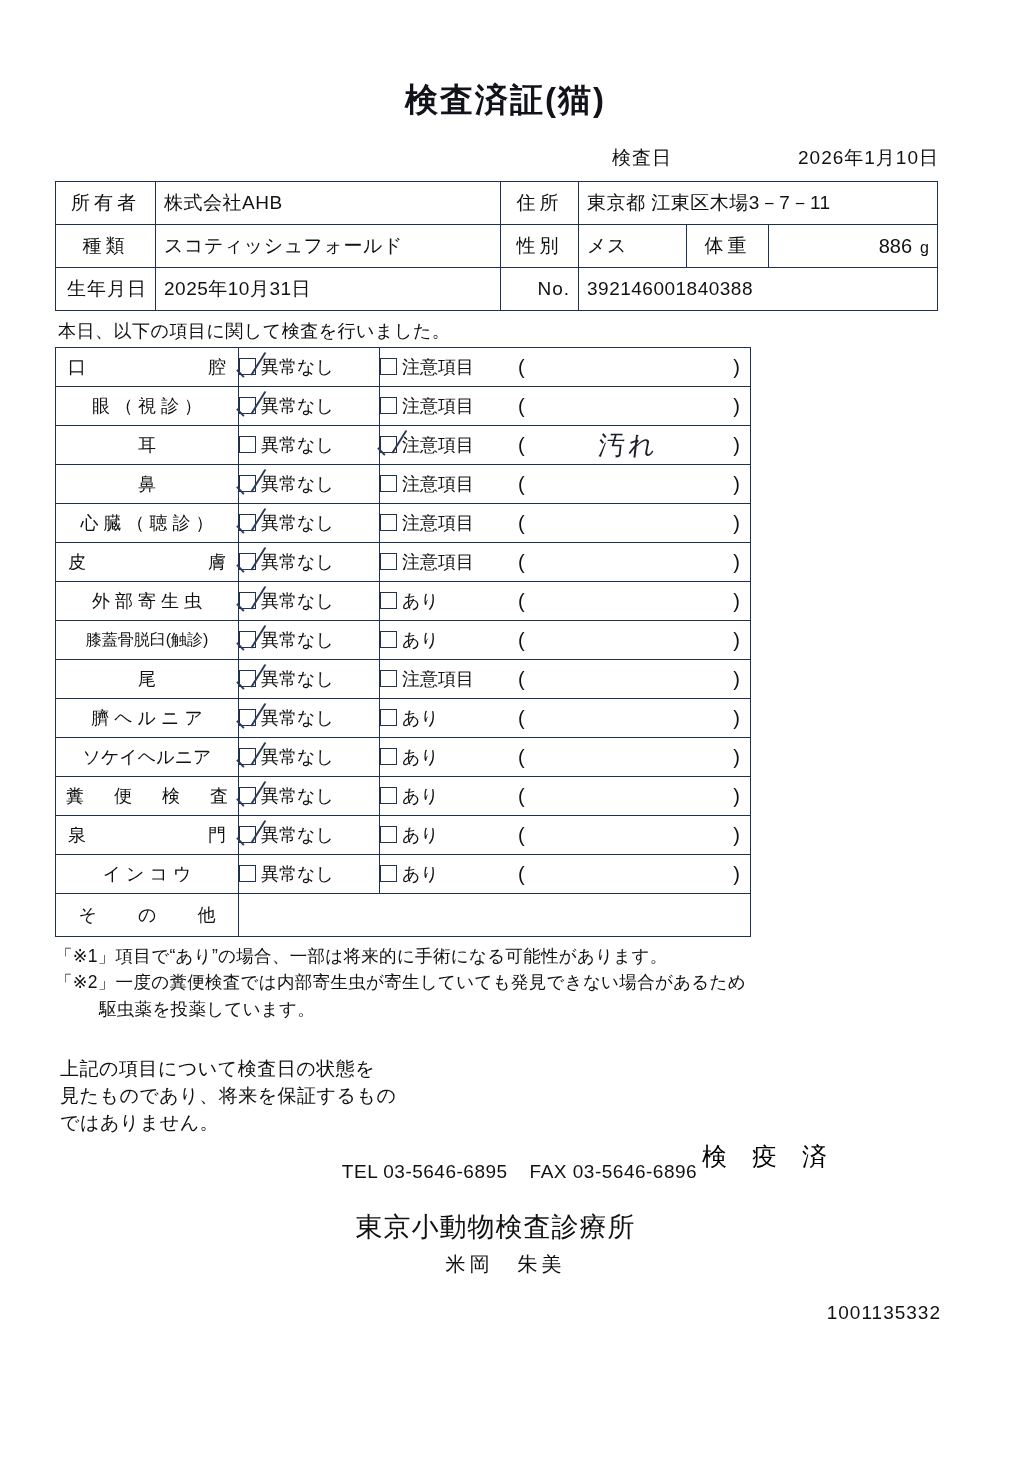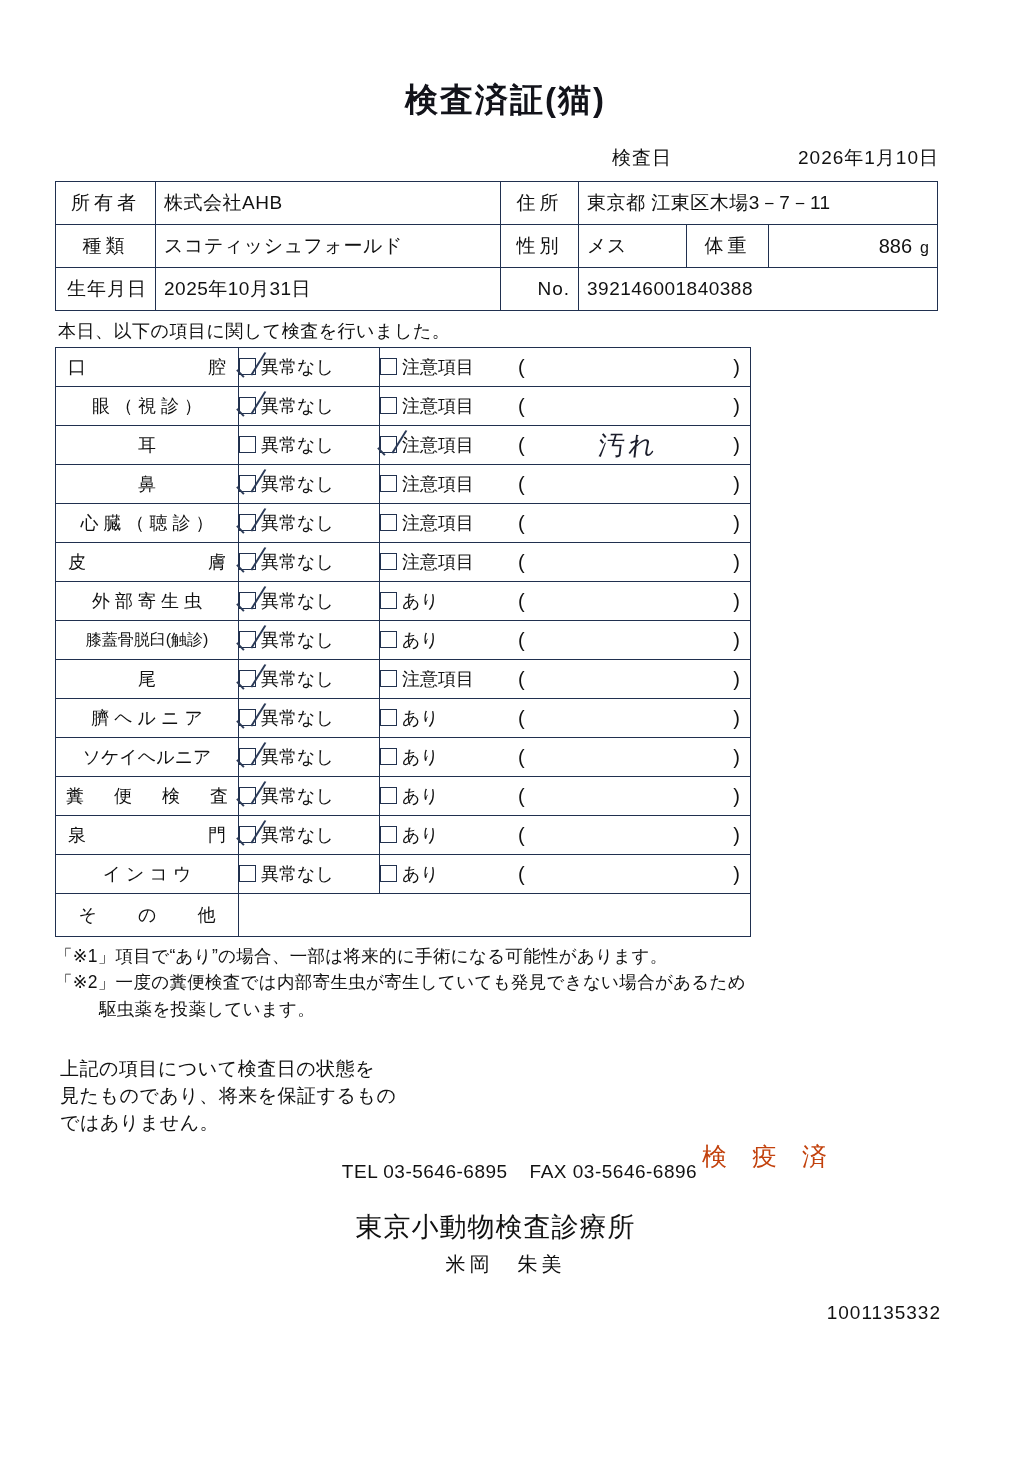--- a/index.html
+++ b/index.html
@@ -225,21 +225,21 @@
     font-size: 19px;
     line-height: 1.42;
     letter-spacing: 0.5px;
   }
   .stamp {
     position: absolute;
     right: 175px;
     top: 1062px;
     font-size: 25px;
     letter-spacing: 9px;
-    color: #c2410c;
+    color: #000000;
   }
 
   
   .addr {
     text-align: center;
     font-size: 19px;
     margin-top: 22px;
     letter-spacing: 0.5px;
     padding-left: 30px;
   }

